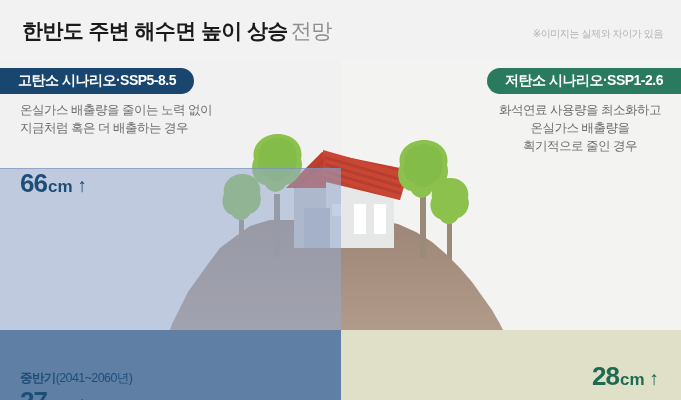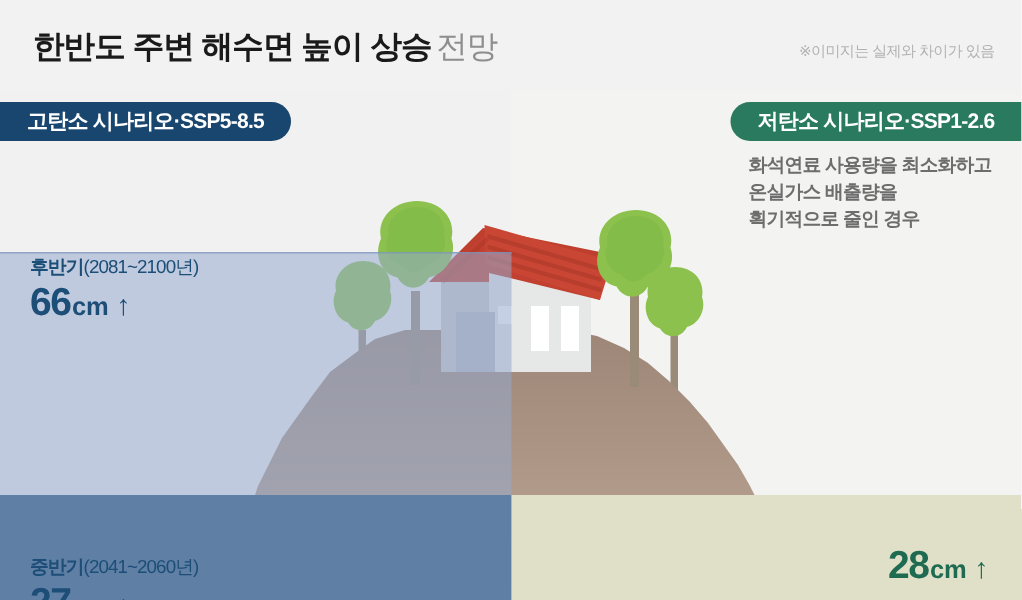--- a/index.html
+++ b/index.html
@@ -99,21 +99,21 @@
     right:-14px;padding:0 32px 0 18px;
     background:#2a7a5f;
     border-radius:14px 0 0 14px;
   }
 
   .desc{
     position:absolute;font-size:12.5px;line-height:18px;
     color:#6d6d6d;letter-spacing:-0.5px;white-space:pre-line;
   }
   .desc-left{left:20px;top:101px;text-align:left;}
-  .desc-right{right:20px;top:101px;text-align:left;font-weight:bold;}
+  .desc-right{right:20px;top:101px;text-align:center;}
 
   
   .callout{position:absolute;white-space:nowrap;}
   .callout .period{
     font-size:12.5px;font-weight:bold;letter-spacing:-0.6px;
     display:block;margin-bottom:1px;
   }
   .callout .period .years{font-weight:normal;}
   .callout .value{
     font-size:26px;font-weight:bold;letter-spacing:-1px;line-height:1;
@@ -217,30 +217,31 @@
     <div class="water-late"></div>
     <div class="water-late-line"></div>
     <div class="water-mid-left"></div>
     <div class="ground-right"></div>
 
   </div>
 
   <div class="badge badge-left">
     <span>고탄소 시나리오·SSP5-8.5</span>
   </div>
+  <div class="desc desc-left">온실가스 배출량을 줄이는 노력 없이
+지금처럼 혹은 더 배출하는 경우</div>
 
   <div class="badge badge-right">
     <span>저탄소 시나리오·SSP1-2.6</span>
   </div>
   <div class="desc desc-right">화석연료 사용량을 최소화하고
 온실가스 배출량을
 획기적으로 줄인 경우</div>
 
   <div class="callout callout-late">
-    <span class="period"><span>후반기</span><span class="years">(2081~2100년)</span></span>
     <span class="value">66</span><span class="unit">cm</span><span class="arrow">↑</span>
   </div>
 
   <div class="callout callout-mid">
     <span class="period"><span>중반기</span><span class="years">(2041~2060년)</span></span>
     <span class="value">27</span><span class="unit">cm</span><span class="arrow">↑</span>
   </div>
 
   <div class="callout callout-low">
     <span class="value">28</span><span class="unit">cm</span><span class="arrow">↑</span>

